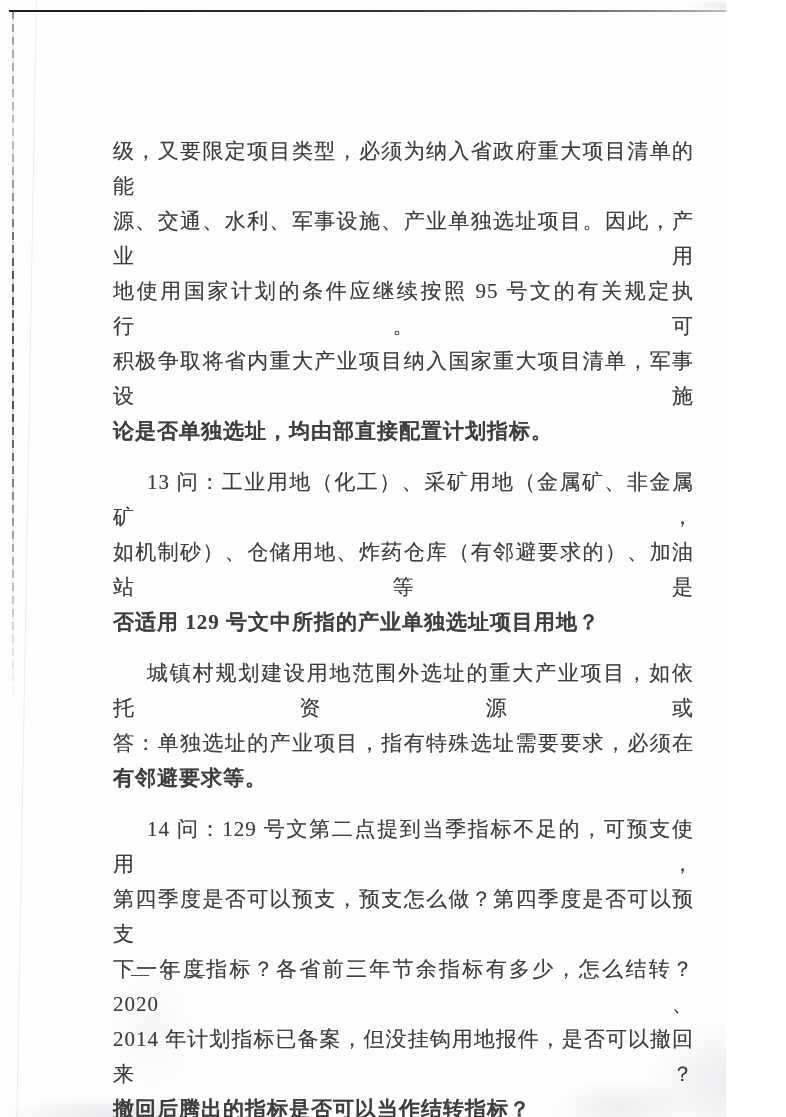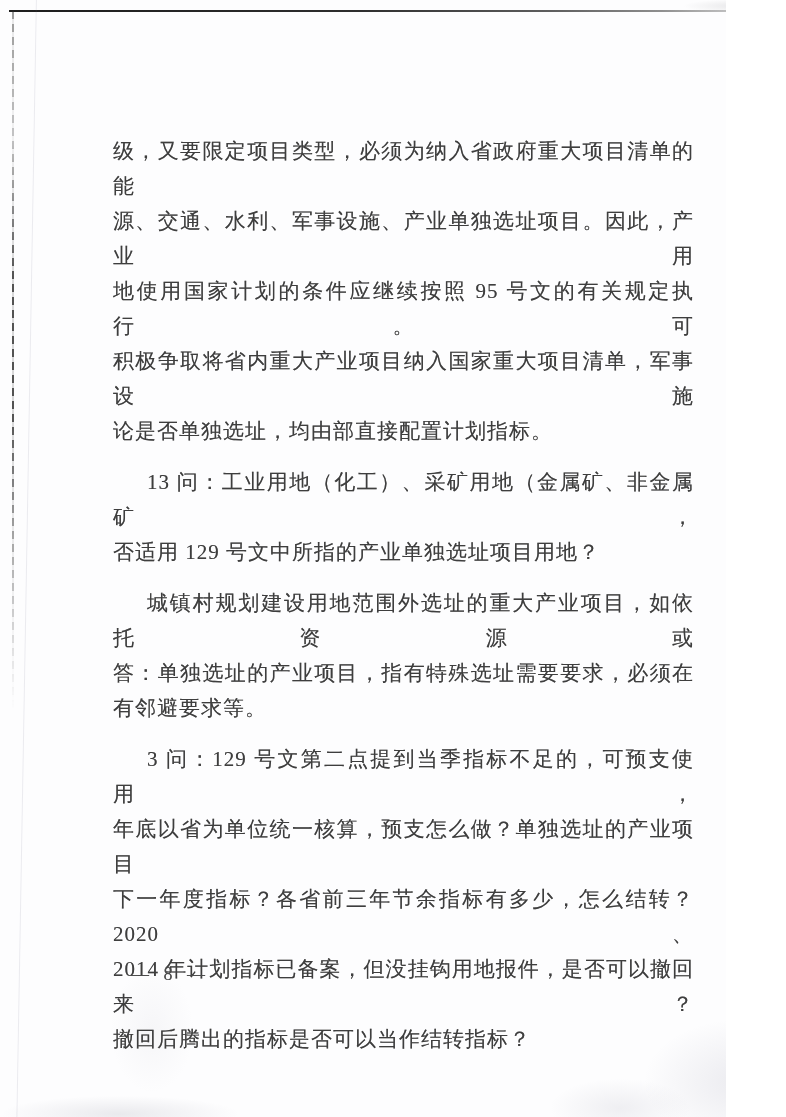--- a/index.html
+++ b/index.html
@@ -40,21 +40,21 @@
     color:#3e3e3e;
     text-shadow:0 0 0.6px rgba(75,75,75,0.55);
   }
   .para{margin:0;padding:0;}
   .para + .para{margin-top:5px;}
   .para.indent .line:first-child{text-indent:34px;margin-top:16px;}
   .line{
     text-align:justify;
     text-align-last:justify;
   }
-  .line.end{text-align-last:left;}
+  .line.end{text-align-last:left;font-weight:bold;}
   .page-number{
     position:absolute;left:131px;top:962px;
     font-size:18px;line-height:24px;letter-spacing:5px;
     color:#4a4a4a;
     text-shadow:0 0 0.6px rgba(90,90,90,0.5);
   }
 </style>
 </head>
 <body>
 
@@ -69,32 +69,33 @@
     <div class="para">
       <div class="line">级，又要限定项目类型，必须为纳入省政府重大项目清单的能</div>
       <div class="line">源、交通、水利、军事设施、产业单独选址项目。因此，产业用</div>
       <div class="line">地使用国家计划的条件应继续按照 95 号文的有关规定执行。可</div>
       <div class="line">积极争取将省内重大产业项目纳入国家重大项目清单，军事设施</div>
       <div class="line end">论是否单独选址，均由部直接配置计划指标。</div>
     </div>
 
     <div class="para indent">
       <div class="line">13 问：工业用地（化工）、采矿用地（金属矿、非金属矿，</div>
+      <div class="line">如机制砂）、仓储用地、炸药仓库（有邻避要求的）、加油站等是</div>
       <div class="line end">否适用 129 号文中所指的产业单独选址项目用地？</div>
     </div>
 
     <div class="para indent">
       <div class="line">城镇村规划建设用地范围外选址的重大产业项目，如依托资源或</div>
       <div class="line">答：单独选址的产业项目，指有特殊选址需要要求，必须在</div>
       <div class="line end">有邻避要求等。</div>
     </div>
 
     <div class="para indent">
-      <div class="line">3 问：129 号文第二点提到当季指标不足的，可预支使用，</div>
-      <div class="line">年底以省为单位统一核算，预支怎么做？单独选址的产业项目</div>
+      <div class="line">14 问：129 号文第二点提到当季指标不足的，可预支使用，</div>
+      <div class="line">第四季度是否可以预支，预支怎么做？第四季度是否可以预支</div>
       <div class="line">下一年度指标？各省前三年节余指标有多少，怎么结转？2020、</div>
       <div class="line">2014 年计划指标已备案，但没挂钩用地报件，是否可以撤回来？</div>
       <div class="line end">撤回后腾出的指标是否可以当作结转指标？</div>
     </div>
 
   </div>
 
   <div class="page-number">— 8 —</div>
 
 </div>

